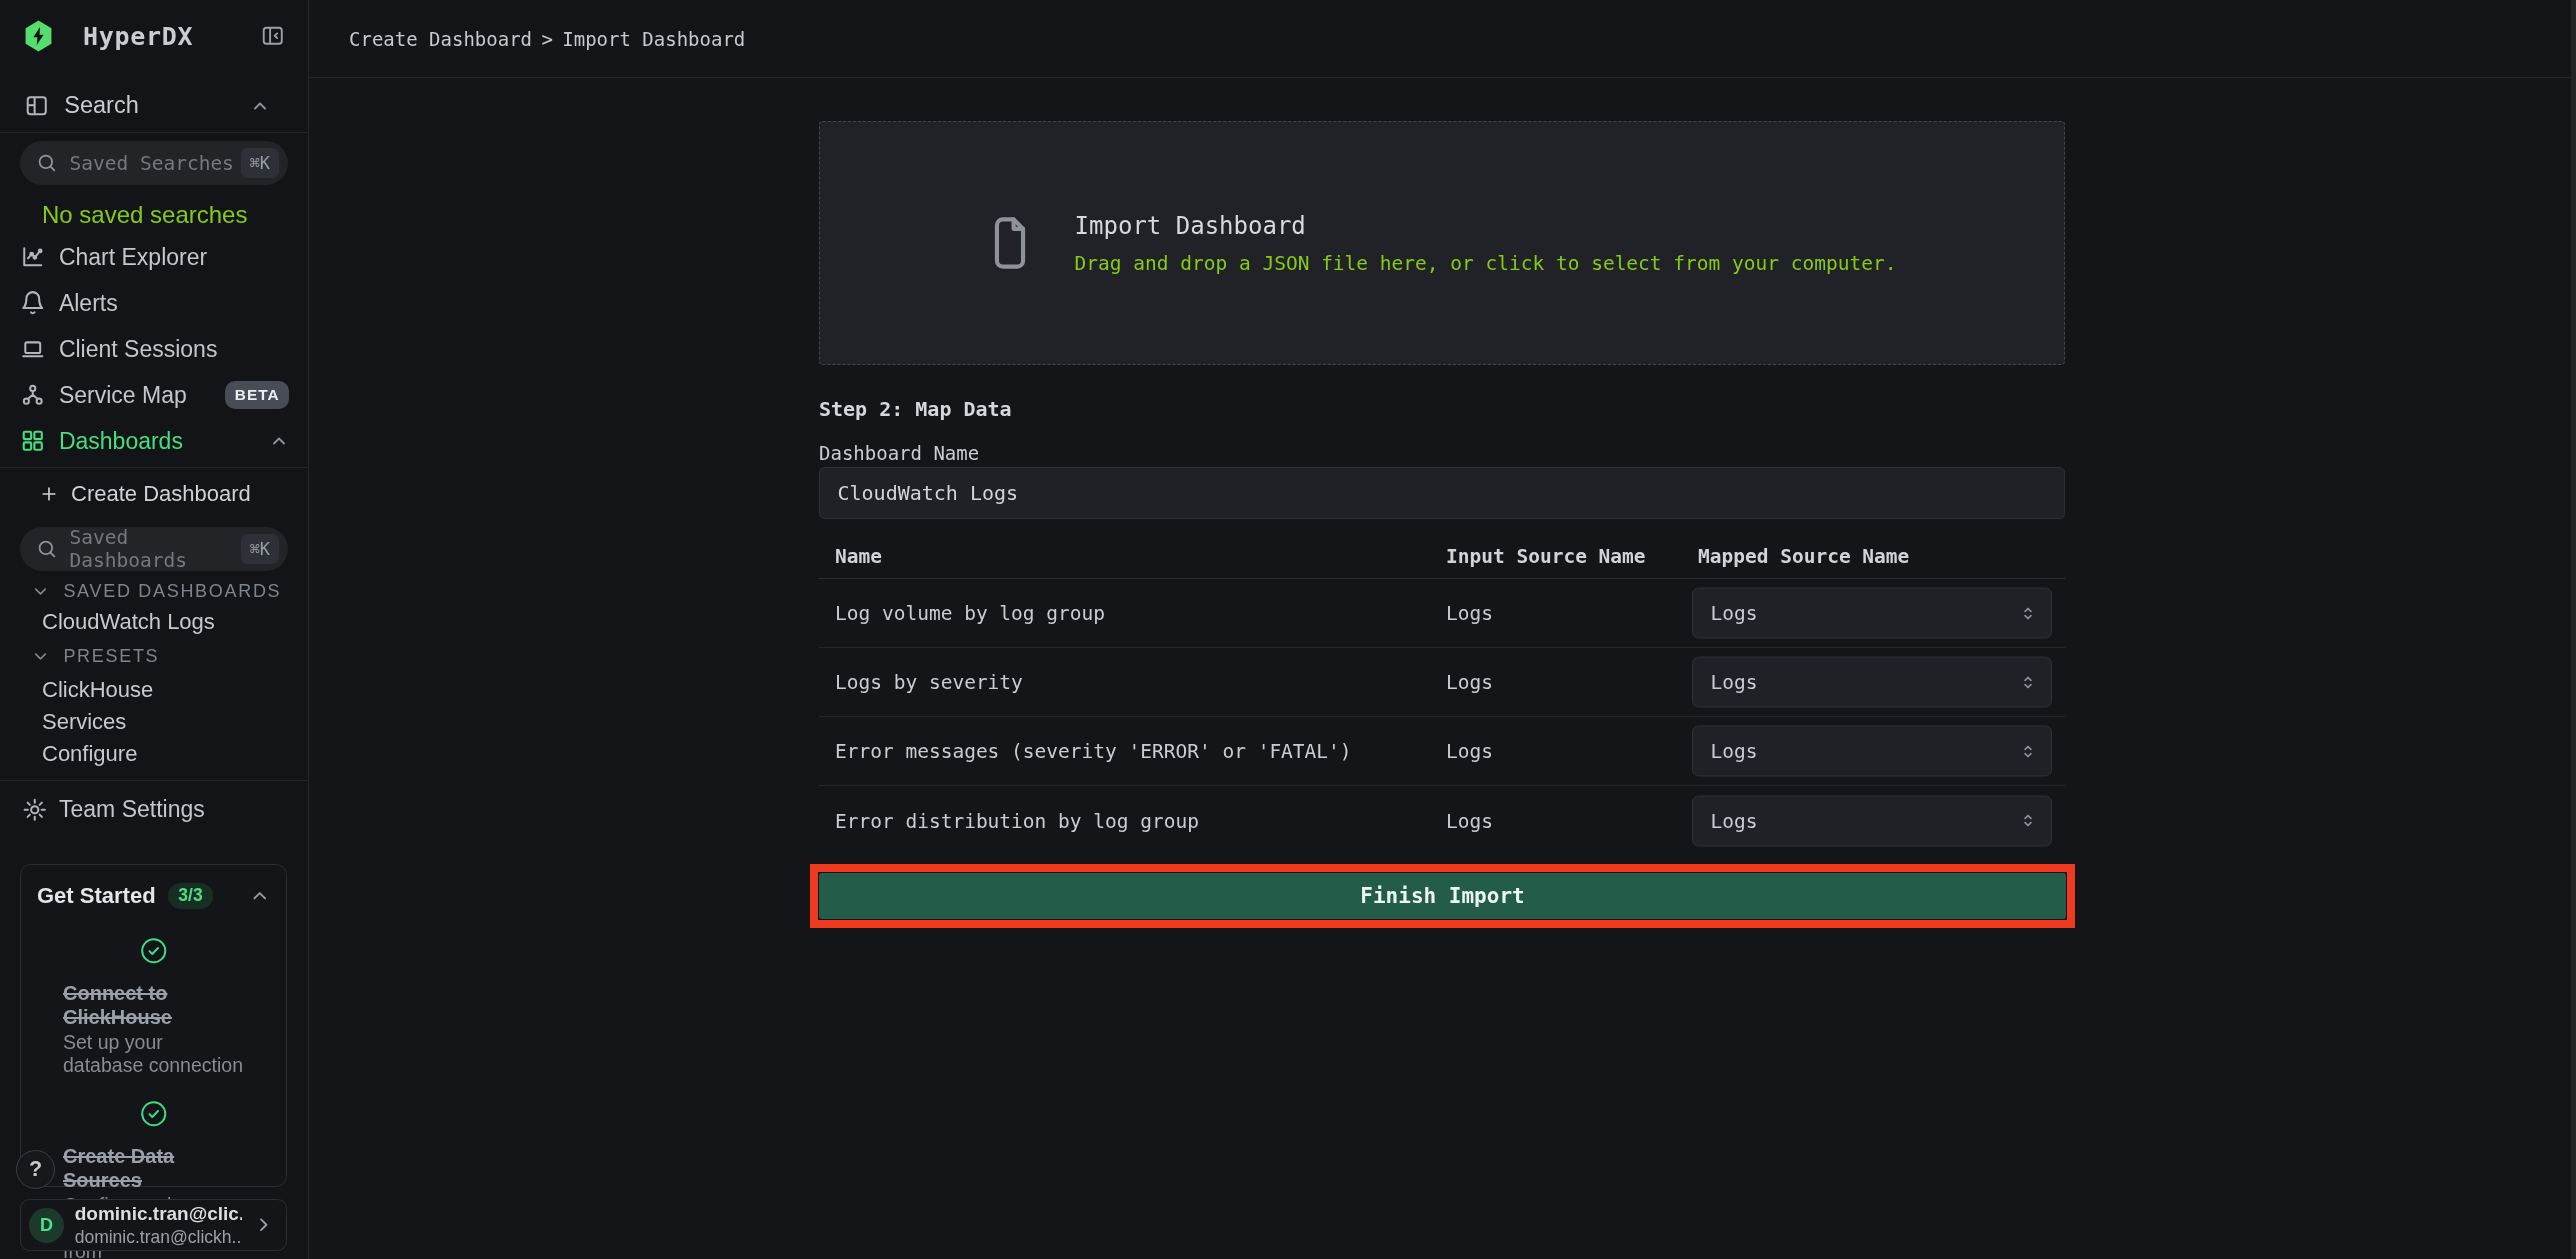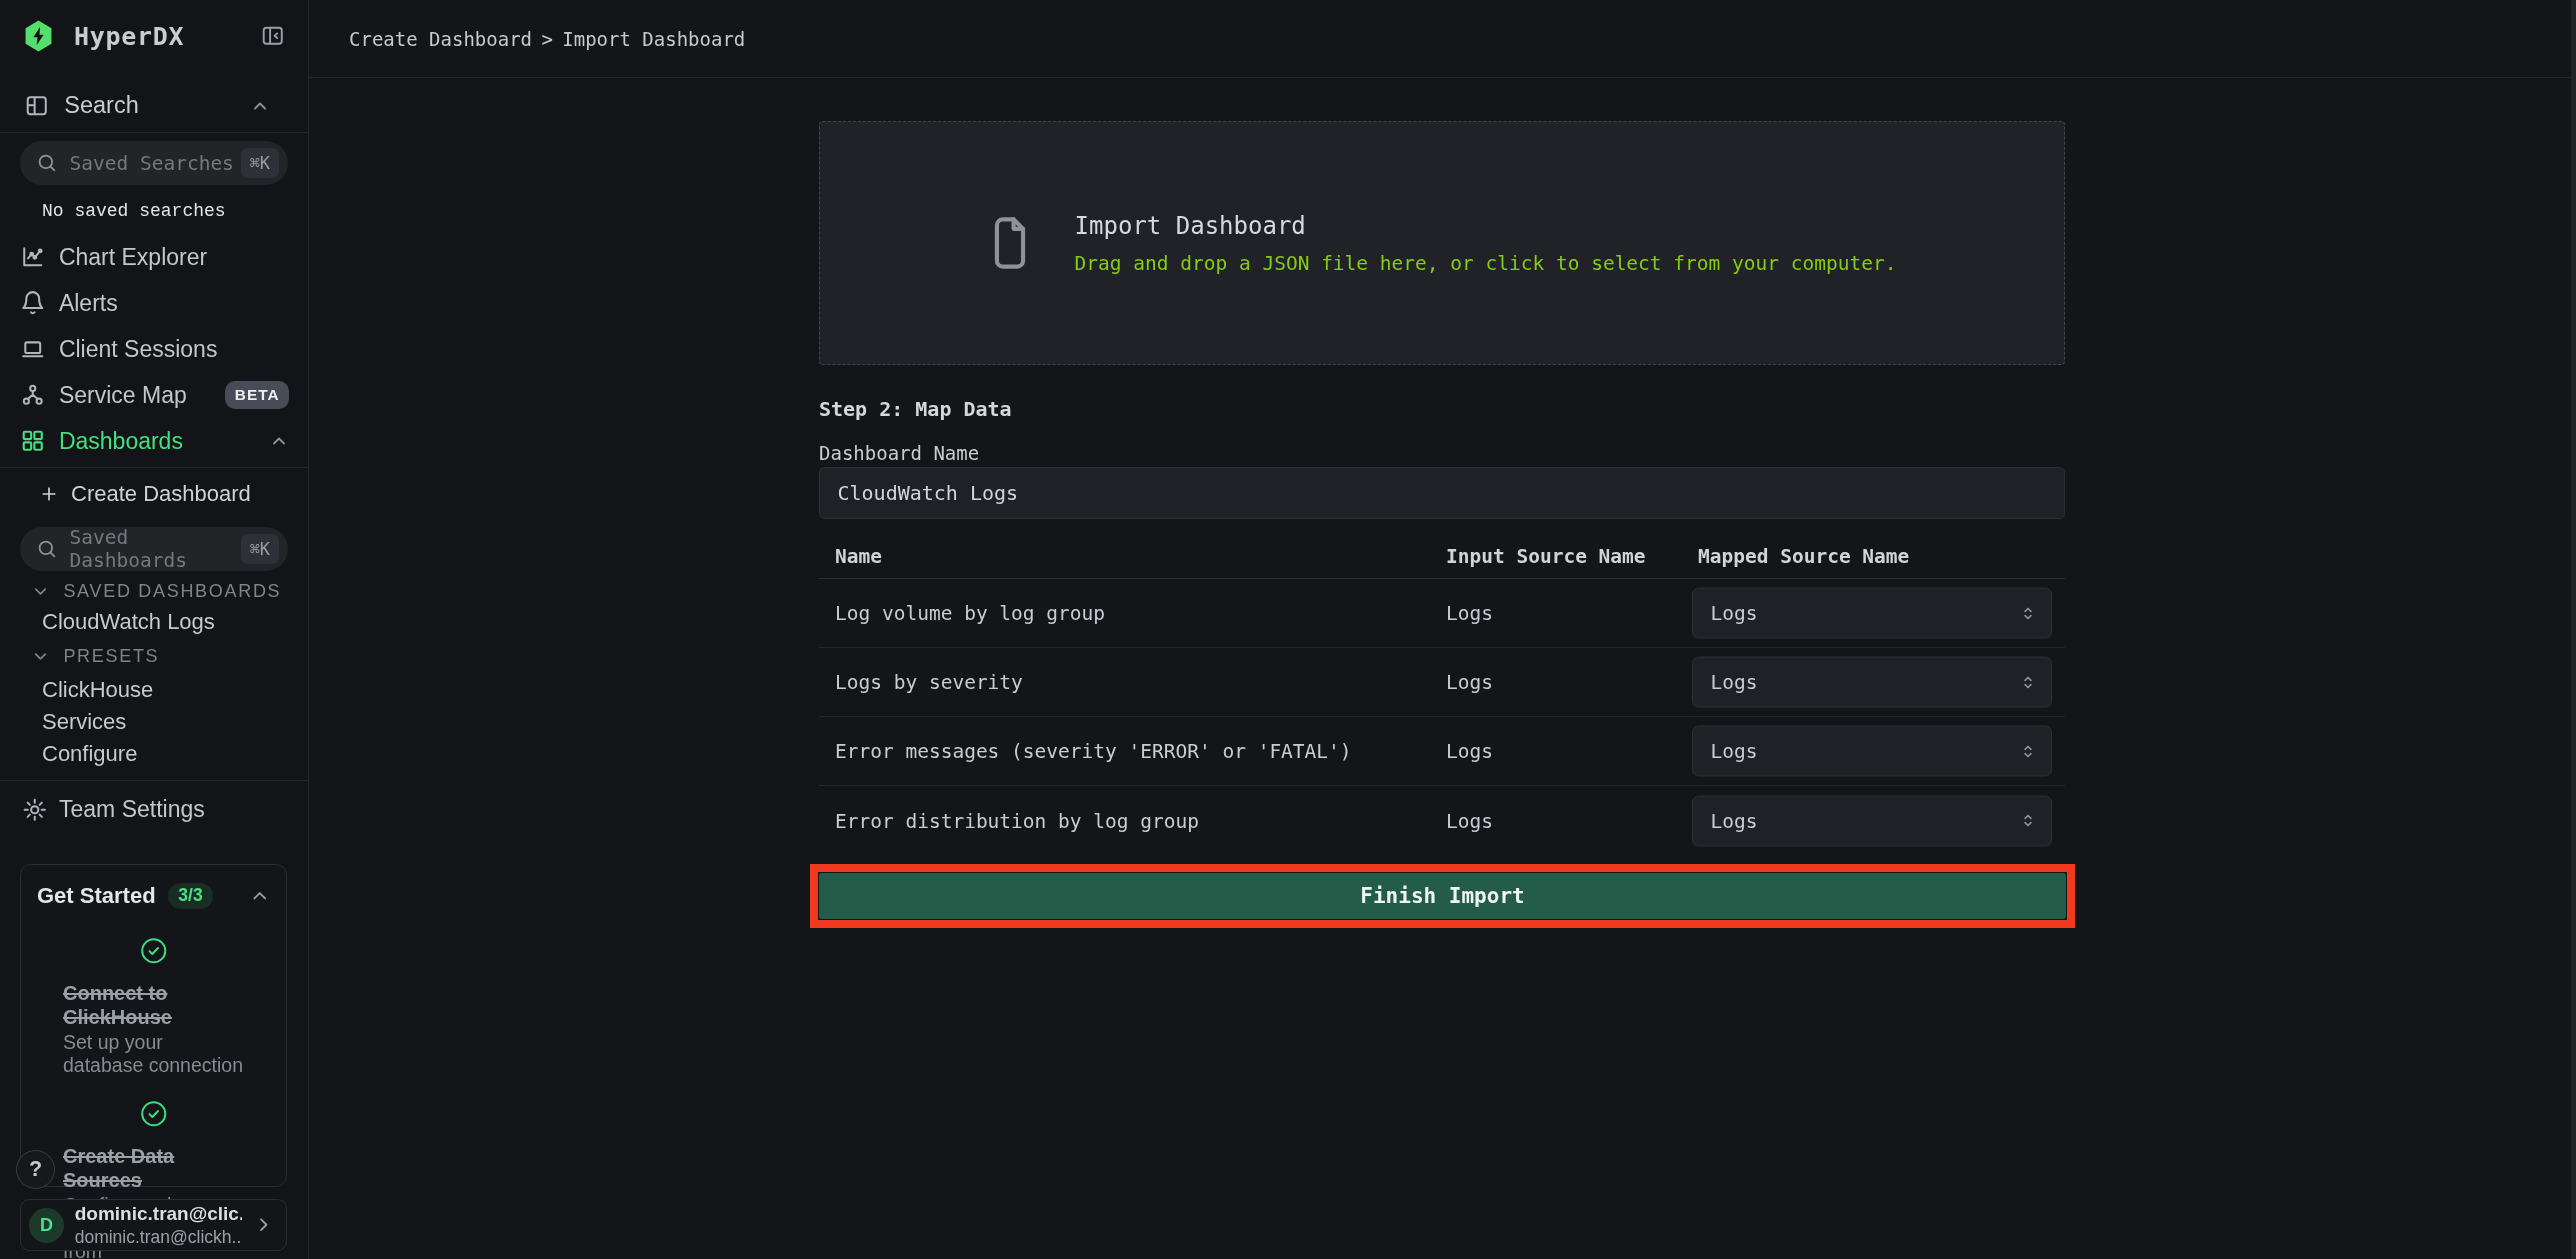--- a/index.html
+++ b/index.html
@@ -12,39 +12,39 @@
     position:relative;
   }
 
   
   #sidebar {
     position:absolute; left:0; top:0; width:309px; height:1259px;
     background:#131417; border-right:0.7px solid #26282c; z-index:2;
   }
   .logo-row { position:absolute; left:23px; top:19px; width:263px; height:34px; display:flex; align-items:center; }
   .logo-hex { width:31px; height:34px; flex:0 0 auto; }
-  .app-title { font-family:"DejaVu Sans Mono", monospace; font-weight:bold; font-size:25px; color:#c9ccd1; margin-left:20px; letter-spacing:0.7px; }
+  .app-title { font-family:"DejaVu Sans Mono", monospace; font-weight:bold; font-size:25px; color:#c9ccd1; margin-left:29px; letter-spacing:0.7px; }
   .collapse-btn { margin-left:auto; width:27px; height:27px; display:flex; align-items:center; justify-content:center; cursor:pointer; }
 
   .side-section-header { position:absolute; left:24px; top:91px; width:262px; height:29.5px; display:flex; align-items:center; }
   .side-section-header .label { font-size:23.5px; color:#c9ccd1; margin-left:14.8px; }
   .side-section-header .chev { margin-left:auto; margin-right:16px; }
 
   .divider { position:absolute; left:0; width:309px; height:0.7px; background:#232529; }
 
   .pill {
     position:absolute; left:20px; width:268px; height:44px; border-radius:22px;
     background:#222428; display:flex; align-items:center; padding:0 9.4px 0 16px;
   }
   .pill .ph { font-family:"DejaVu Sans Mono", monospace; font-size:19.5px; color:#74797f; margin-left:12px; }
   .pill .kbd {
     margin-left:auto; background:#2d3036; color:#989da4; border-radius:6.7px;
     padding:4.7px 8.7px; font-size:17px; font-family:"DejaVu Sans Mono", monospace;
   }
-  .empty-note { position:absolute; left:42px; top:201px; font-size:18px; color:#e5e5e5;font-family:Liberation Mono, monospace; }
+  .empty-note { position:absolute; left:42px; top:201px; font-size:24px; color:#84cc16; }
 
   .nav { position:absolute; left:0; top:234px; width:309px; }
   .nav-item { height:46px; display:flex; align-items:center; padding:0 20px 0 20px; cursor:pointer; }
   .nav-item .lbl { font-size:23px; color:#c3c7cc; margin-left:13.4px; }
   .nav-item.active .lbl { color:#46df7f; }
   .badge-beta {
     margin-left:auto; background:#474c57; color:#eceef1; font-size:15.4px; font-weight:bold;
     letter-spacing:1px; border-radius:10px; padding:4.7px 9.4px;
   }
   .nav-item .chev { margin-left:auto; }

